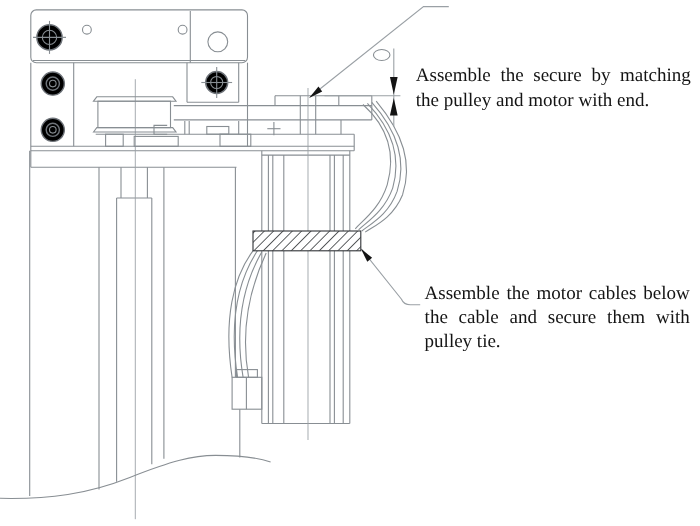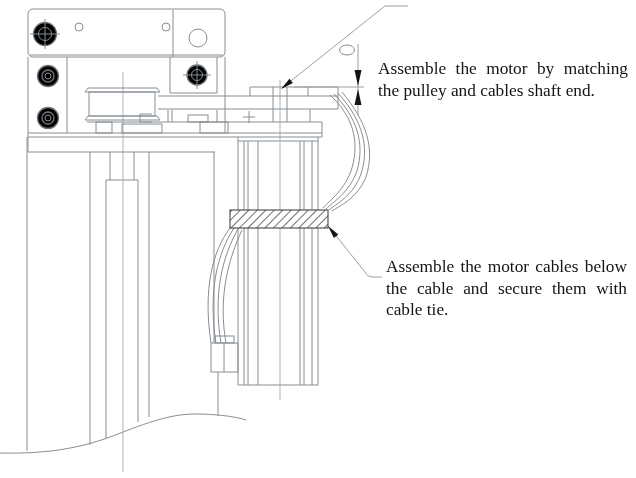--- a/index.html
+++ b/index.html
@@ -166,23 +166,23 @@
     <polygon class="ink" points="281,89 292.9,83.1 289.5,78.7"></polygon>
   </g>
 
   <g>
     <path class="ldr" d="M329,227 L365,272 Q367,277 373,277 L382,277"></path>
     <polygon class="ink" points="328,226 333.9,237.9 338.3,234.4"></polygon>
   </g>
 </svg>
 
   <div class="ann" style="left:378px;top:58px;width:250px">
-    <div class="jl">Assemble the motor by matching</div>
-    <div class="ll">the pulley and cables shaft end.</div>
+    <div class="jl">Assemble the secure by matching</div>
+    <div class="ll">the pulley and motor with end.</div>
   </div>
 
   <div class="ann" style="left:386px;top:256px;width:241px">
     <div class="jl">Assemble the motor cables below</div>
     <div class="jl">the cable and secure them with</div>
-    <div class="ll">cable tie.</div>
+    <div class="ll">pulley tie.</div>
   </div>
 
 </div>
 
 </body></html>

